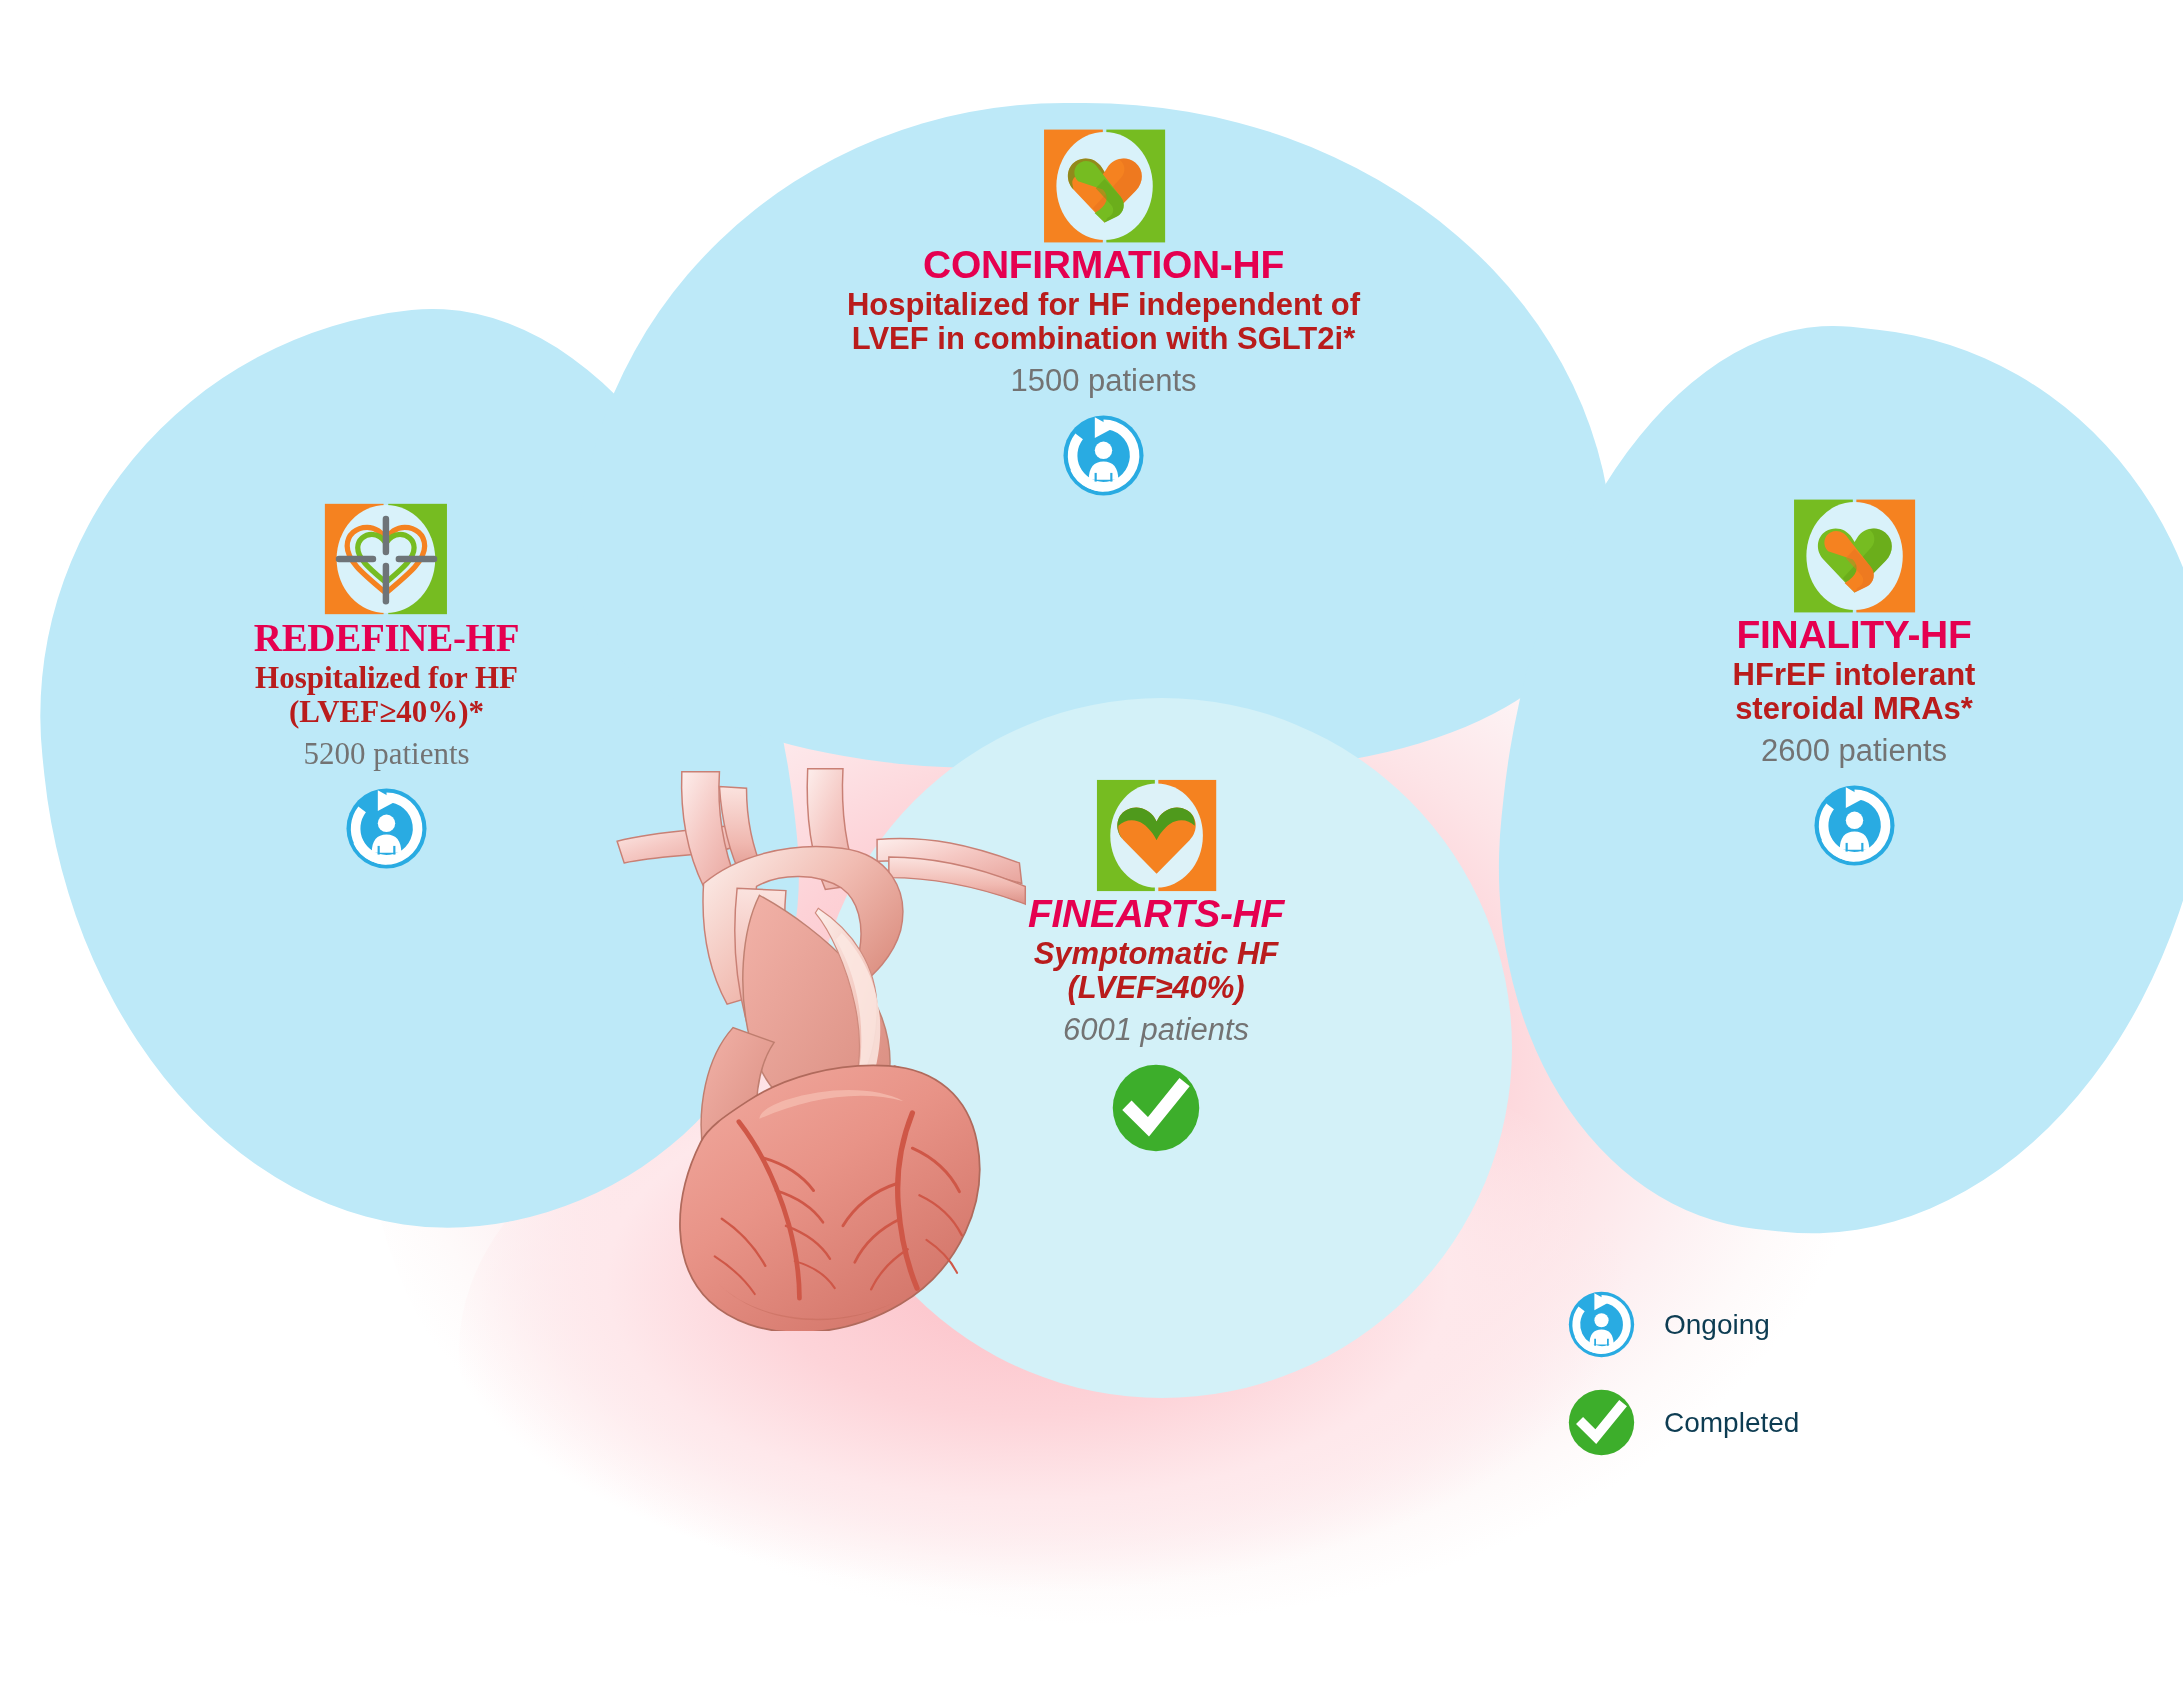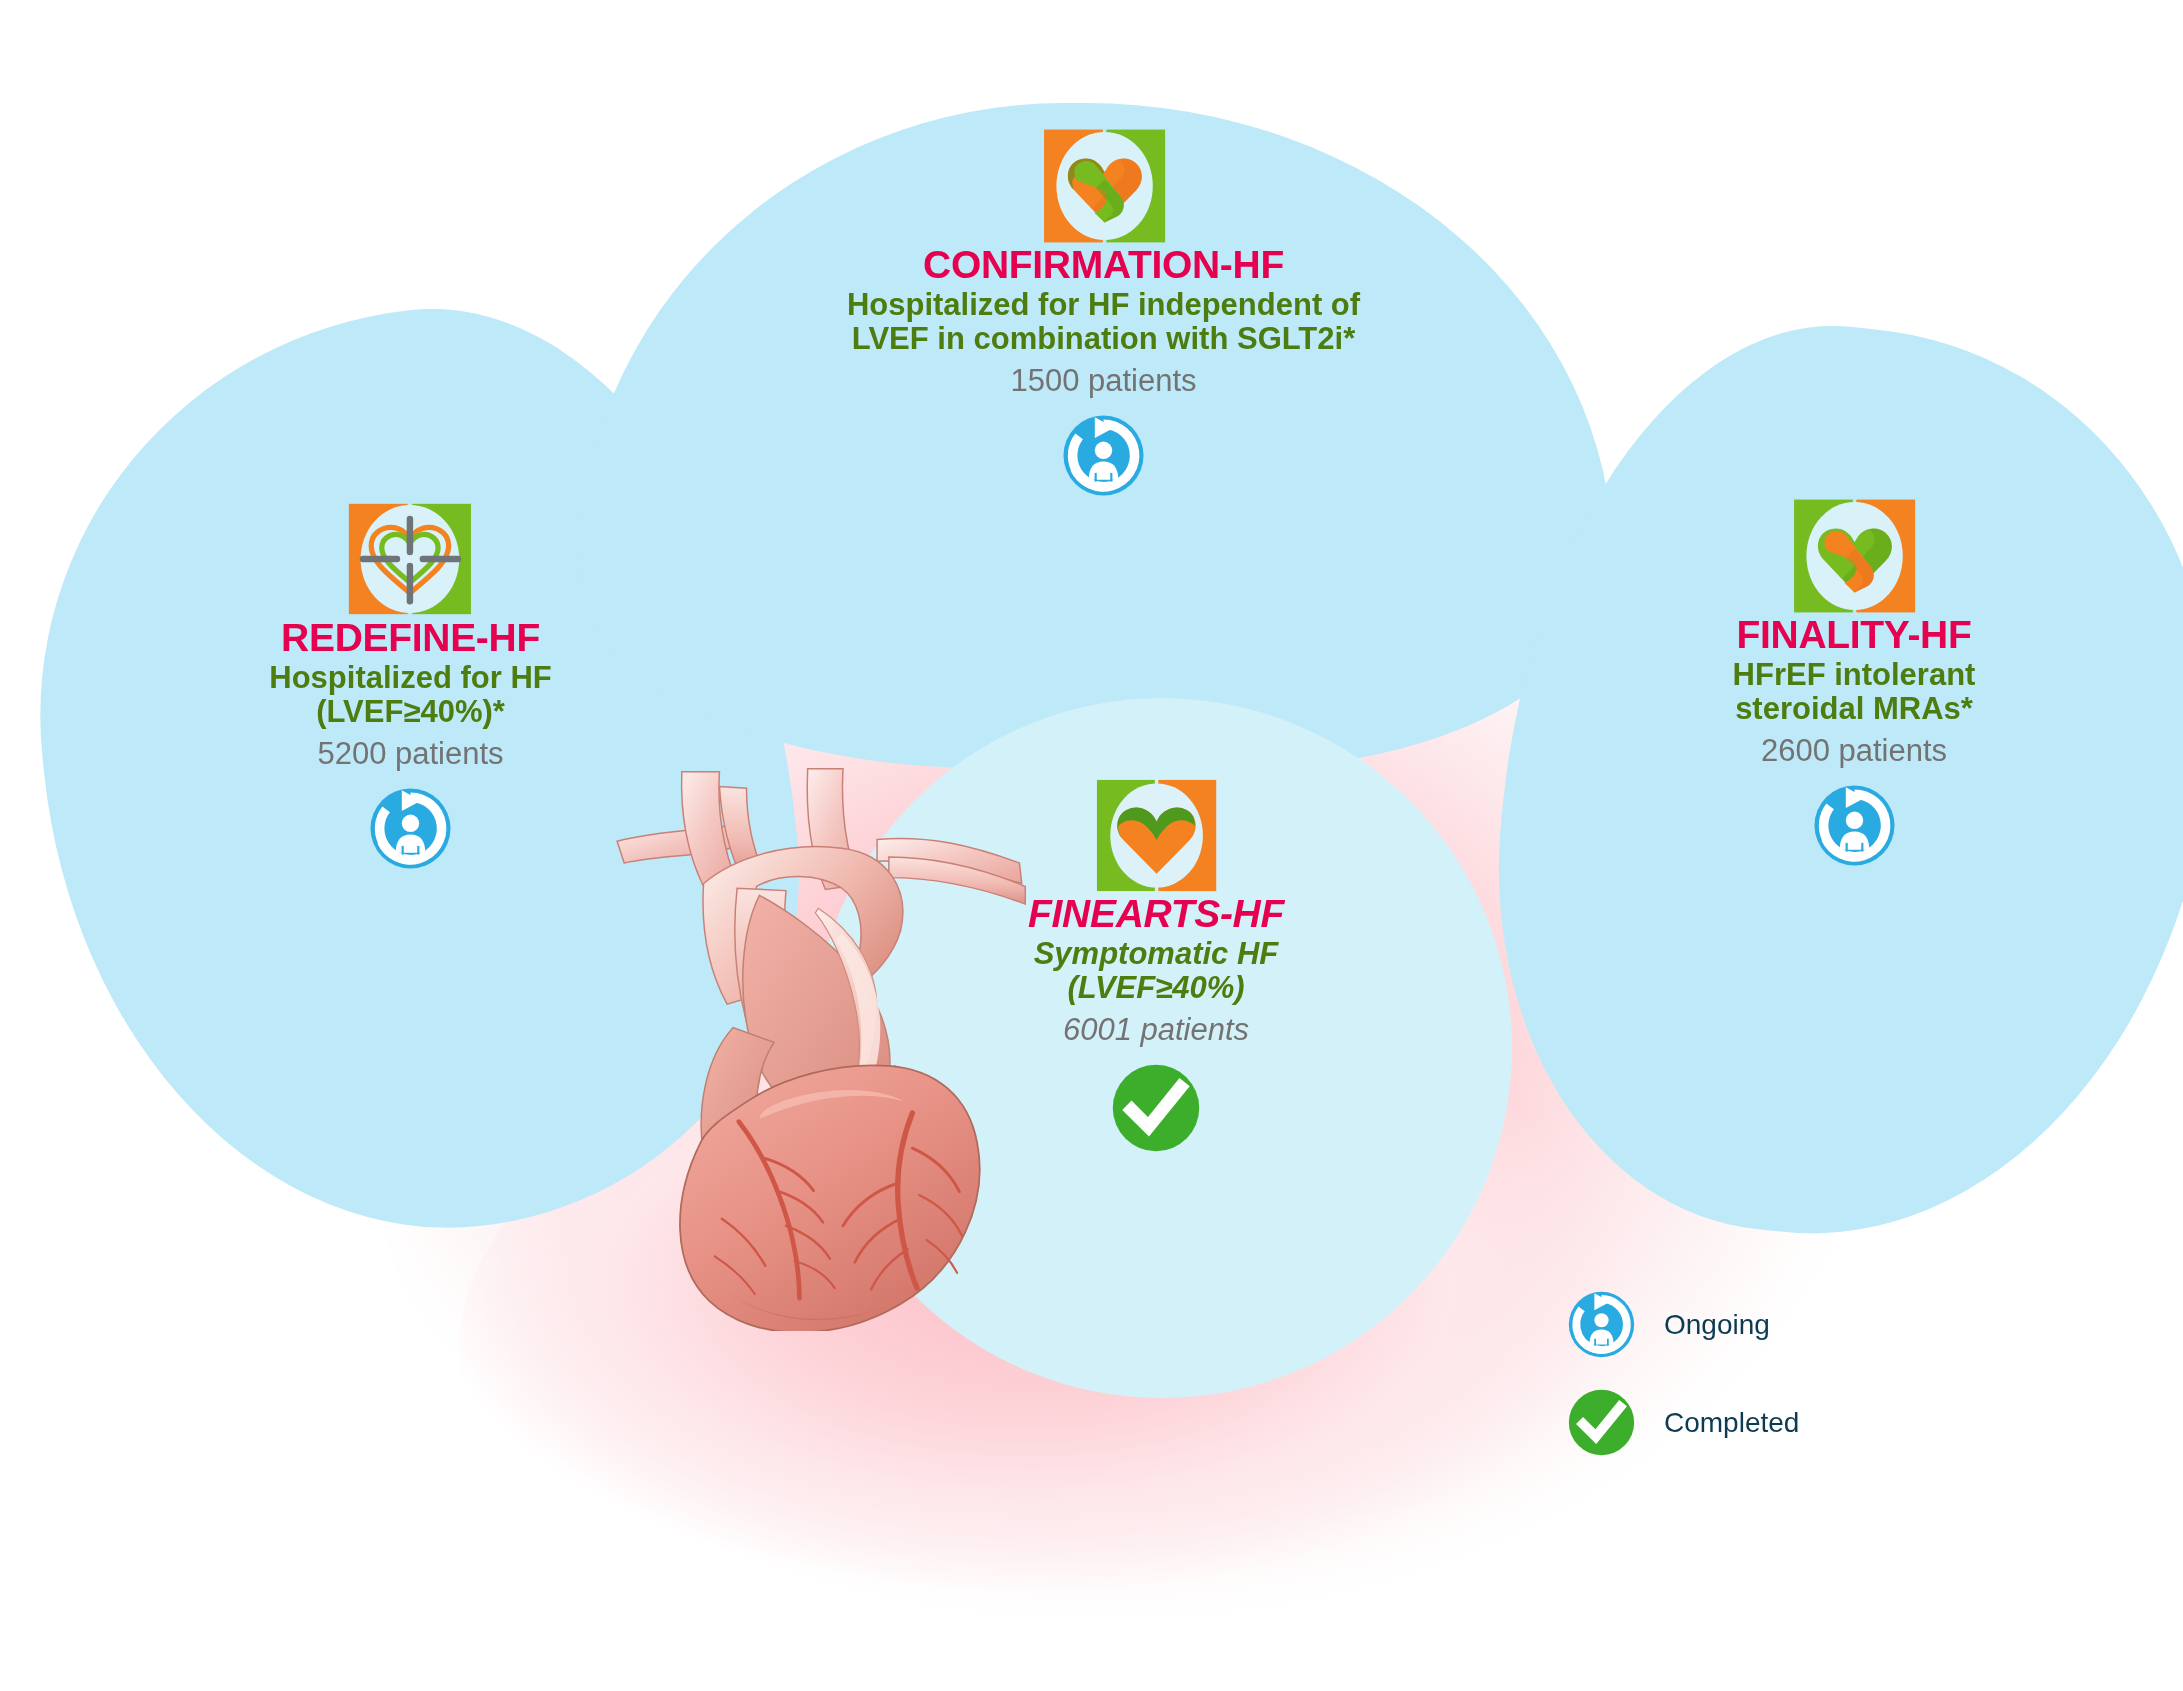--- a/index.html
+++ b/index.html
@@ -53,21 +53,21 @@
   
   #heart-art{position:absolute;left:583px;top:736px;width:447px;height:595px;}
 
   
   .block{position:absolute;text-align:center;}
   .trial-title{
     color:#e50050;font-weight:bold;letter-spacing:-0.3px;line-height:1.0;
     font-size:39px;margin:0 0 3.5px 0;white-space:nowrap;
   }
   .trial-desc{
-    color:#4d7c0f;font-weight:bold;font-size:31px;line-height:1.12;margin:0;
+    color:#b91c1c;font-weight:bold;font-size:31px;line-height:1.12;margin:0;
   }
   .trial-pat{
     color:#737373;font-weight:400;font-size:31px;line-height:1.2;margin:4.7px 0 0 0;
   }
   .logo{display:block;margin:0 auto;}
 
   
   .status{display:block;margin:13px auto 0 auto;}
 
   
@@ -171,21 +171,21 @@
       <path d="M560 700 C596 716 624 742 640 774" stroke-width="5"></path>
       <path d="M572 780 C606 796 630 820 644 848" stroke-width="4"></path>
       <path d="M584 856 C608 872 626 892 636 912" stroke-width="3.5"></path>
       <path d="M236 820 C266 840 292 868 310 900" stroke-width="4"></path>
       <path d="M224 884 C252 902 276 924 292 948" stroke-width="3.5"></path>
     </g>
 
     <path d="M230 930 C300 1000 430 1012 530 962 C440 1006 300 1000 230 930 Z" fill="#b9604f" opacity="0.35"></path>
   </svg>
 
-  <div class="block" id="blk-redefine" style="left:116px;top:500px;width:589px;">
+  <div class="block" id="blk-redefine" style="left:92px;top:500px;width:589px;font-family:Liberation Serif, serif;">
 
     <svg class="logo" width="135" height="118" viewBox="0 0 230 200">
       <rect x="10" y="6" width="100" height="188" fill="#F58220"></rect>
       <rect x="118" y="6" width="100" height="188" fill="#76BC21"></rect>
       <ellipse cx="114" cy="100" rx="84" ry="92" fill="#d9f2fa"></ellipse>
       <path d="M114 158 C76 126 48 104 48 78 C48 58 64 46 82 46 C96 46 108 55 114 66
                C120 55 132 46 146 46 C164 46 180 58 180 78 C180 104 152 126 114 158 Z" fill="none" stroke="#F58220" stroke-width="9"></path>
       <path d="M114 140 C86 116 66 100 66 81 C66 67 78 58 90 58 C101 58 109 65 114 73
                C119 65 127 58 138 58 C150 58 162 67 162 81 C162 100 142 116 114 140 Z" fill="none" stroke="#76BC21" stroke-width="9"></path>
       <g stroke="#6e7478" stroke-width="11" stroke-linecap="round">

